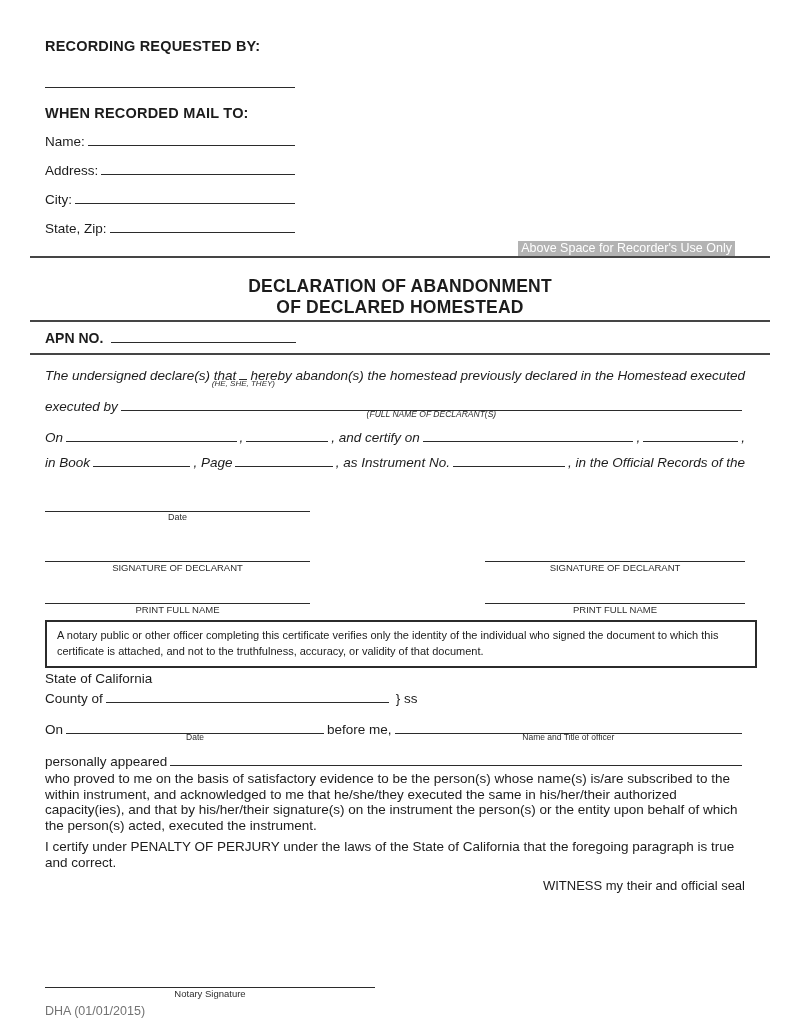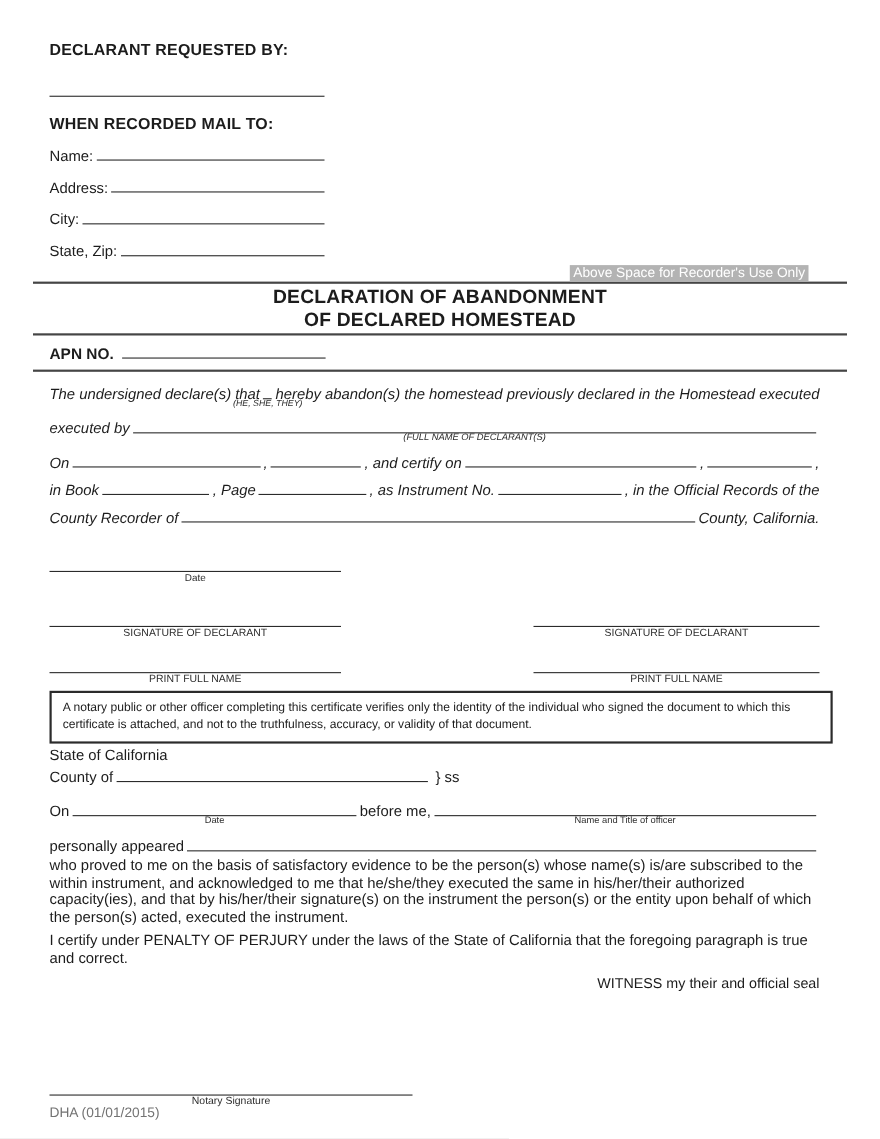--- a/index.html
+++ b/index.html
@@ -14,21 +14,21 @@
   .ublank { border-bottom:1.4px solid #2b2b2b; height:0; }
   .row { display:flex; align-items:baseline; }
   .t { white-space:nowrap; }
   .b { display:inline-block; border-bottom:1.4px solid #2b2b2b; height:13px; margin:0 3px; }
   .grow { flex:1; }
   .mailto-row { width:253px; margin-top:11px; }
   .mailto-row .b { flex:1; }
   .badge-row { display:flex; justify-content:flex-end; padding-right:65px; margin-top:4px; }
   .badge { background:#b3b3b3; color:#ffffff; font-size:12.5px; line-height:15px; padding:0 3px; }
   .rule { margin:0 30px; border-top:2px solid #454545; }
-  .title { text-align:center; font-weight:bold; font-size:17.5px; line-height:21px; margin-top:1px; letter-spacing:.2px; }
+  .title { text-align:center; font-weight:bold; font-size:17.5px; line-height:21px; margin-top:18px; letter-spacing:.2px; }
   .apn-row { padding:7px 55px 7px 45px; font-weight:bold; font-size:14px; }
   .apn-row .b { width:185px; margin-left:8px; }
   .decl { padding:11px 55px 0 45px;font-style:italic; }
   .decl .row { margin-bottom:7px; }
   .decl .row.has-hint { margin-bottom:13px; }
   .lb { position:relative; }
   .hint { position:absolute; top:100%; left:50%; transform:translateX(-50%);
           font-size:8px; line-height:9px; color:#2e2e2e; white-space:nowrap; }
   .hint.md { font-size:8.5px; }
   .date-block { margin:40px 0 0 45px; width:265px; }
@@ -51,21 +51,21 @@
   .witness { padding:0 55px 0 45px; margin-top:7px; text-align:right; font-size:13px; }
   .notary-sig-block { margin:93px 0 0 45px; width:330px; }
   .footer { position:absolute; left:45px; top:1003px; font-size:12.5px; color:#737373; }
 </style>
 </head>
 <body>
 
 <div class="page">
 
   <div class="top-block">
-    <div class="head-label">DECLARANT REQUESTED BY:</div>
+    <div class="head-label">RECORDING REQUESTED BY:</div>
     <div class="ublank" style="width:250px; margin-top:33px;"></div>
     <div class="head-label" style="margin-top:17px;">WHEN RECORDED MAIL TO:</div>
     <div class="row mailto-row">
       <span class="t">Name:</span>
       <span class="b"></span>
     </div>
     <div class="row mailto-row">
       <span class="t">Address:</span>
       <span class="b"></span>
     </div>
@@ -126,25 +126,20 @@
     </div>
     <div class="row">
       <span class="t">in Book</span>
       <span class="b" style="flex:1;"></span>
       <span class="t">, Page</span>
       <span class="b" style="flex:1;"></span>
       <span class="t">, as Instrument No.</span>
       <span class="b" style="flex:1.15;"></span>
       <span class="t">, in the Official Records of the</span>
     </div>
-    <div class="row">
-      <span class="t">County Recorder of</span>
-      <span class="b grow"></span>
-      <span class="t">County, California.</span>
-    </div>
   </div>
 
   <div class="date-block">
     <div class="ublank"></div>
     <div class="under-label">Date</div>
   </div>
 
   <div class="sig-row">
     <div class="sig-col">
       <div class="ublank"></div>

